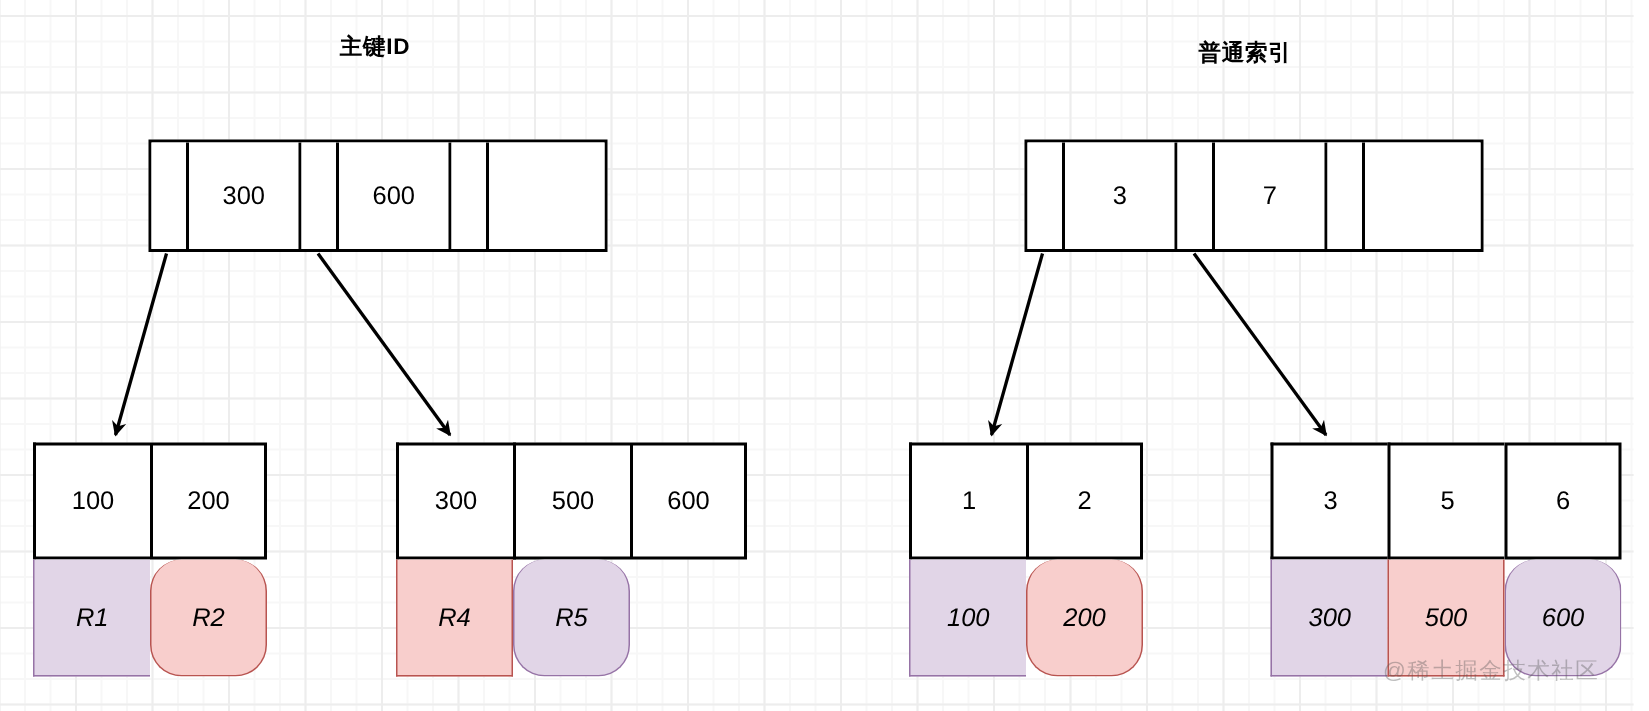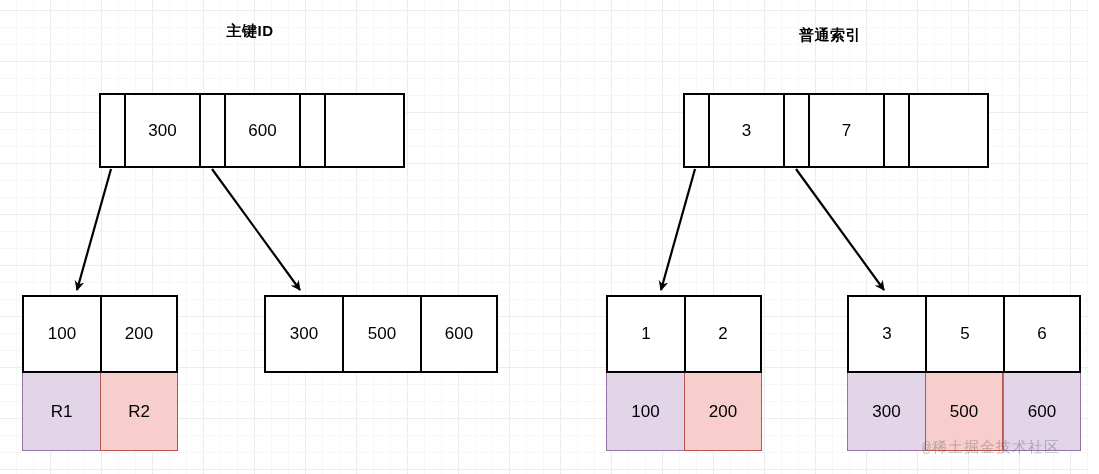--- a/index.html
+++ b/index.html
@@ -88,23 +88,25 @@
     background: #ffffff;
   }
   .leaf-row.keys .leaf-cell:last-child {
     border-right-width: 2px;
   }
   .leaf-row.vals .leaf-cell {
     border: 1px solid #9673a6;
     border-top-width: 0;
     border-right-width: 0;
     background: #e1d5e7;
+    font-style: italic;
   }
   .leaf-row.vals .leaf-cell:last-child {
     border-right-width: 1px;
+    border-radius: 21px;
   }
   .leaf-row.vals .leaf-cell.red {
     background: #f8cecc;
     border-color: #b85450;
     border-left-width: 1px;
     border-right-width: 1px;
   }
 
   
   #arrows {
@@ -176,20 +178,22 @@
     </div>
   </div>
 
   <div class="leaf-node" style="left:264px; top:295px;">
     <div class="leaf-row keys">
       <div class="leaf-cell">300</div>
       <div class="leaf-cell">500</div>
       <div class="leaf-cell">600</div>
     </div>
     <div class="leaf-row vals">
+      <div class="leaf-cell red">R4</div>
+      <div class="leaf-cell">R5</div>
     </div>
   </div>
 
   <div class="leaf-node" style="left:606px; top:295px;">
     <div class="leaf-row keys">
       <div class="leaf-cell">1</div>
       <div class="leaf-cell">2</div>
     </div>
     <div class="leaf-row vals">
       <div class="leaf-cell">100</div>
@@ -203,15 +207,15 @@
       <div class="leaf-cell">5</div>
       <div class="leaf-cell">6</div>
     </div>
     <div class="leaf-row vals">
       <div class="leaf-cell">300</div>
       <div class="leaf-cell red">500</div>
       <div class="leaf-cell">600</div>
     </div>
   </div>
 
-  <div class="watermark" style="left:922px; top:438px;font-family:Liberation Mono, monospace;">@稀土掘金技术社区</div>
+  <div class="watermark" style="left:922px; top:438px;">@稀土掘金技术社区</div>
 
 </div>
 
 </body></html>

